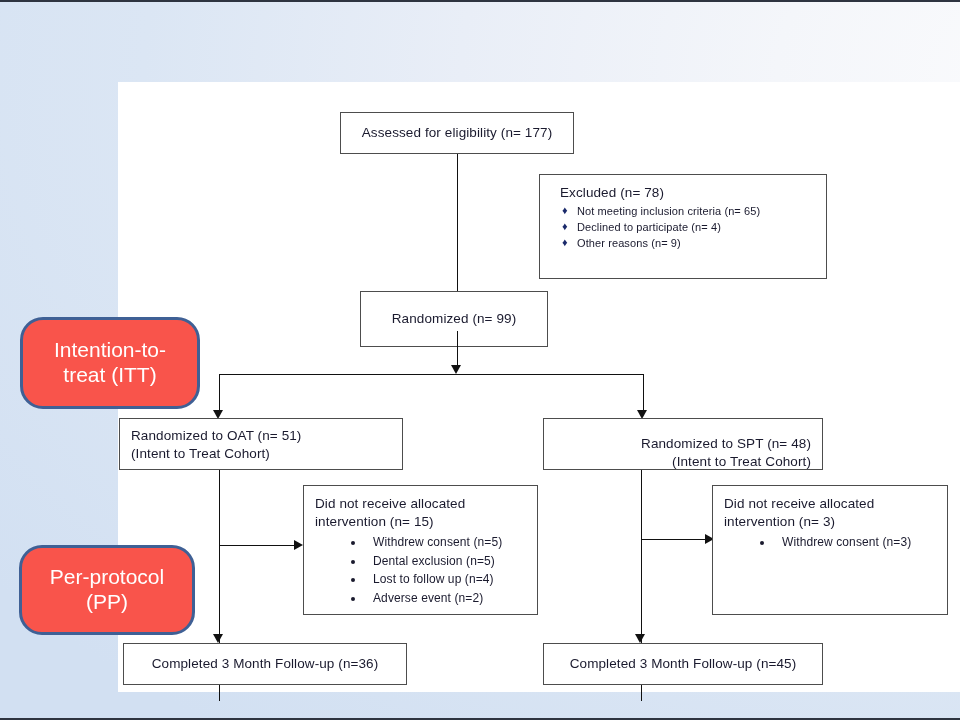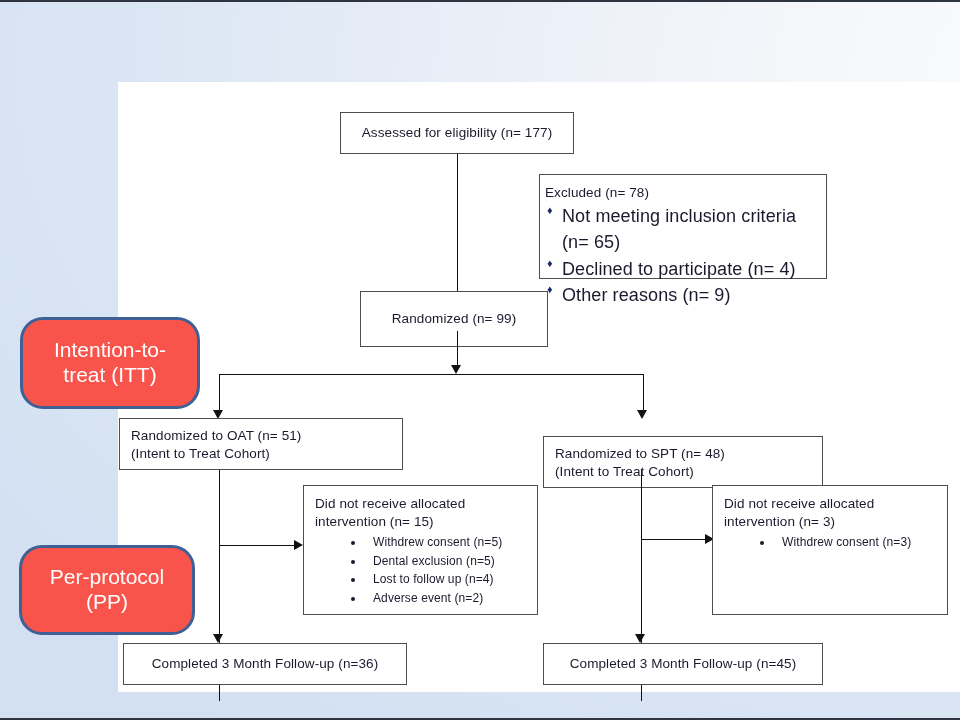--- a/index.html
+++ b/index.html
@@ -27,21 +27,21 @@
     box-sizing:border-box;
     color:#1a1a2e;
     font-size:13.5px;
     line-height:1.33;
     padding:7px 10px;
     letter-spacing:.1px;
   }
   .box.center{display:flex;align-items:center;justify-content:center;text-align:center;}
   .box b{font-weight:normal;}
   .blist{margin:1px 0 0 0;padding:0;list-style:none;}
-  .blist li{position:relative;padding-left:17px;line-height:1.47;font-size:18px;}
+  .blist li{position:relative;padding-left:17px;line-height:1.47;font-size:11px;}
   .blist li:before{
     content:"\2666";position:absolute;left:2px;top:-1px;color:#1b2a6b;font-size:11px;
   }
   .dlist{margin:2px 0 0 0;padding:0 0 0 34px;list-style:none;}
   .dlist li{position:relative;padding-left:24px;font-size:12px;line-height:1.55;}
   .dlist li:before{
     content:"";position:absolute;left:2px;top:8px;width:4px;height:4px;border-radius:50%;
     background:#1a1a2e;
   }
   
@@ -80,21 +80,21 @@
 
     <div class="box center" style="left:222px;top:30px;width:234px;height:42px;">
       <span>Assessed for eligibility (n= 177)</span>
     </div>
 
     <div class="vline" style="left:339px;top:72px;height:144px;"></div>
 
     <div class="hline" style="left:339px;top:217px;width:76px;"></div>
     <div class="arrow-right" style="left:412px;top:212px;"></div>
 
-    <div class="box" style="left:421px;top:92px;width:288px;height:105px;padding:9px 5px;">
+    <div class="box" style="left:421px;top:92px;width:288px;height:105px;padding:9px 20px;">
       <div>Excluded (n= 78)</div>
       <ul class="blist">
         <li>Not meeting inclusion criteria (n= 65)</li>
         <li>Declined to participate (n= 4)</li>
         <li>Other reasons (n= 9)</li>
       </ul>
     </div>
 
     <div class="box center" style="left:242px;top:209px;width:188px;height:56px;">
       <span>Randomized (n= 99)</span>
@@ -109,21 +109,21 @@
     <div class="arrow-down" style="left:95px;top:328px;"></div>
 
     <div class="vline" style="left:525px;top:292px;height:38px;"></div>
     <div class="arrow-down" style="left:519px;top:328px;"></div>
 
     <div class="box" style="left:1px;top:336px;width:284px;height:52px;padding:8px 11px;">
       <div><span>Randomized to </span><b>OAT</b><span> (n= 51)</span></div>
       <div>(Intent to Treat Cohort)</div>
     </div>
 
-    <div class="box" style="left:425px;top:354px;width:280px;height:52px;padding:8px 11px;">
+    <div class="box" style="left:425px;top:336px;width:280px;height:52px;padding:16px 11px;text-align:right;">
       <div><span>Randomized to </span><b>SPT</b><span> (n= 48)</span></div>
       <div>(Intent to Treat Cohort)</div>
     </div>
 
     <div class="vline" style="left:101px;top:388px;height:175px;"></div>
     <div class="arrow-down" style="left:95px;top:552px;"></div>
     <div class="hline" style="left:101px;top:463px;width:77px;"></div>
     <div class="arrow-right" style="left:176px;top:458px;"></div>
 
     <div class="vline" style="left:523px;top:388px;height:175px;"></div>

